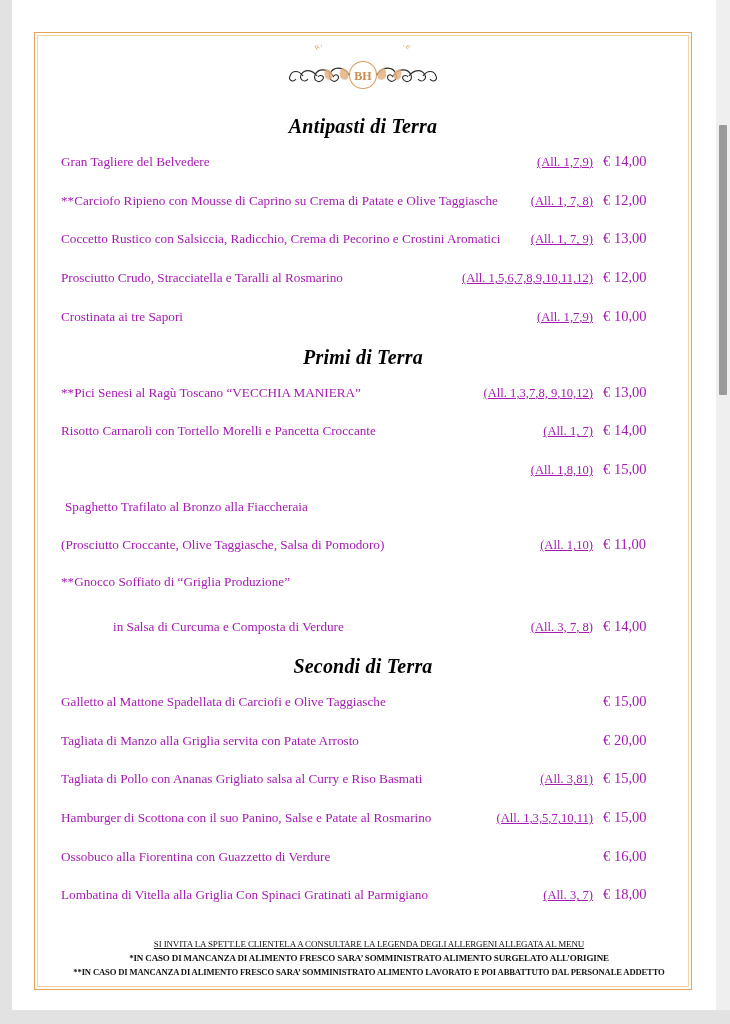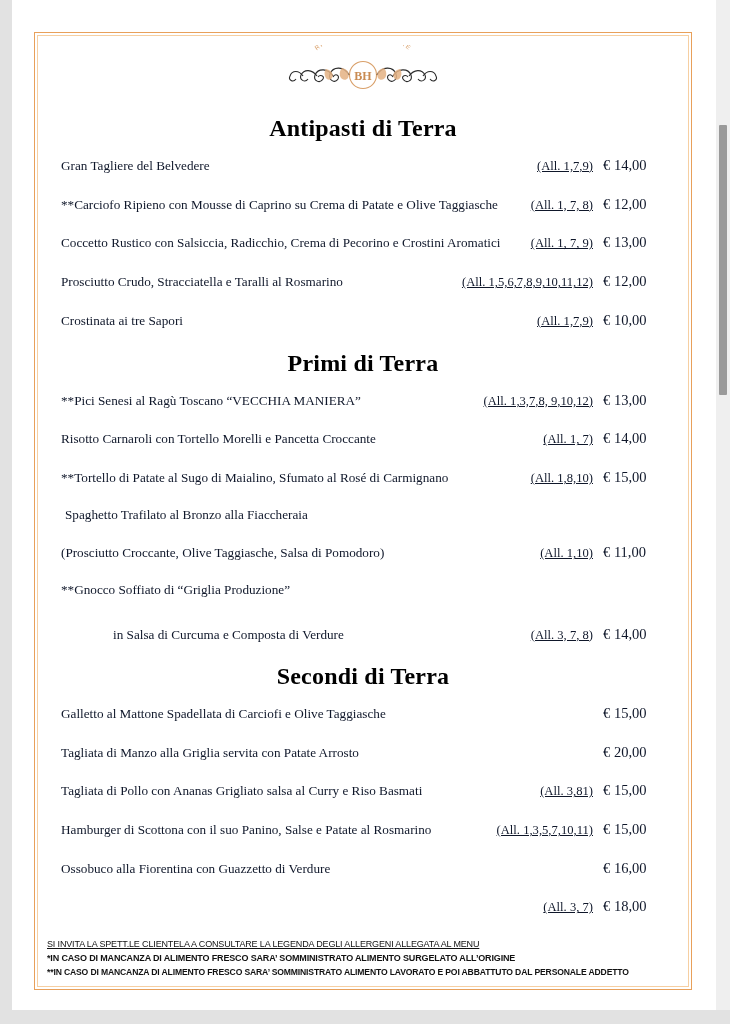--- a/index.html
+++ b/index.html
@@ -81,33 +81,34 @@
     padding-top: 4px;
     height: 62px;
     position: relative;
   }
   .logo-svg { display: inline-block; }
 
   
   h2.section-title {
     font-family: "Liberation Serif", serif;
     font-weight: bold;
-    font-size: 24px;
+    font-size: 20px;
     text-align: center;
     color: #000000;
     margin: 8px 0 14px 0;
     letter-spacing: 0.2px;
+    font-style: italic;
   }
 
   
   .item {
     display: flex;
     align-items: baseline;
     font-size: 13.2px;
-    color: #0f172a;
+    color: #a21caf;
     line-height: 1.25;
     margin: 0 0 20px 0;
     white-space: nowrap;
   }
   .item .name {
     flex: 0 1 auto;
     overflow: hidden;
   }
   .item .spacer { flex: 1 1 auto; min-width: 4px; }
   .item .all {
@@ -123,21 +124,22 @@
     min-width: 62px;
   }
   .item.indent .name { padding-left: 52px; margin-top: 8px; }
   .item.lead-space .name { padding-left: 4px; }
 
   
   .legend {
     position: absolute;
     left: 12px; right: 0;
     bottom: 10px;
-    font-family: Liberation Sans, sans-serif;
+    text-align: center;
+    font-family: Liberation Serif, serif;
     font-size: 9px;
     color: #111111;
     line-height: 1.55;
     letter-spacing: -0.15px;
   }
   .legend .l1 { text-decoration: underline; }
   .legend .l2, .legend .l3 { font-weight: bold; }
   .legend .l3 { font-size: 8.6px; }
 
   
@@ -260,21 +262,20 @@
         </div>
 
         <div class="item">
           <span class="name">Risotto Carnaroli con Tortello Morelli e Pancetta Croccante</span>
           <span class="spacer"></span>
           <span class="all">(All. 1, 7)</span>
           <span class="price">€ 14,00</span>
         </div>
 
         <div class="item">
-          <span class="name">**Tortello di Patate al Sugo di Maialino, Sfumato al Rosé di Carmignano</span>
           <span class="spacer"></span>
           <span class="all">(All. 1,8,10)</span>
           <span class="price">€ 15,00</span>
         </div>
 
         <div class="item lead-space">
           <span class="name">Spaghetto Trafilato al Bronzo alla Fiaccheraia</span>
           <span class="spacer"></span>
           <span class="all"></span>
           <span class="price"></span>
@@ -333,20 +334,21 @@
 
 
         <div class="item">
           <span class="name">Ossobuco alla Fiorentina con Guazzetto di Verdure</span>
           <span class="spacer"></span>
           <span class="all"></span>
           <span class="price">€ 16,00</span>
         </div>
 
         <div class="item">
+          <span class="name">Lombatina di Vitella alla Griglia Con Spinaci Gratinati al Parmigiano</span>
           <span class="spacer"></span>
           <span class="all">(All. 3, 7)</span>
           <span class="price">€ 18,00</span>
         </div>
 
         <div class="legend">
           <div class="l1">SI INVITA LA SPETT.LE CLIENTELA  A CONSULTARE LA LEGENDA DEGLI ALLERGENI ALLEGATA AL MENU</div>
           <div class="l2">*IN CASO DI MANCANZA DI ALIMENTO FRESCO SARA’ SOMMINISTRATO ALIMENTO SURGELATO ALL’ORIGINE</div>
           <div class="l3">**IN CASO DI MANCANZA DI ALIMENTO FRESCO SARA’ SOMMINISTRATO ALIMENTO LAVORATO E POI ABBATTUTO DAL PERSONALE ADDETTO</div>
         </div>

